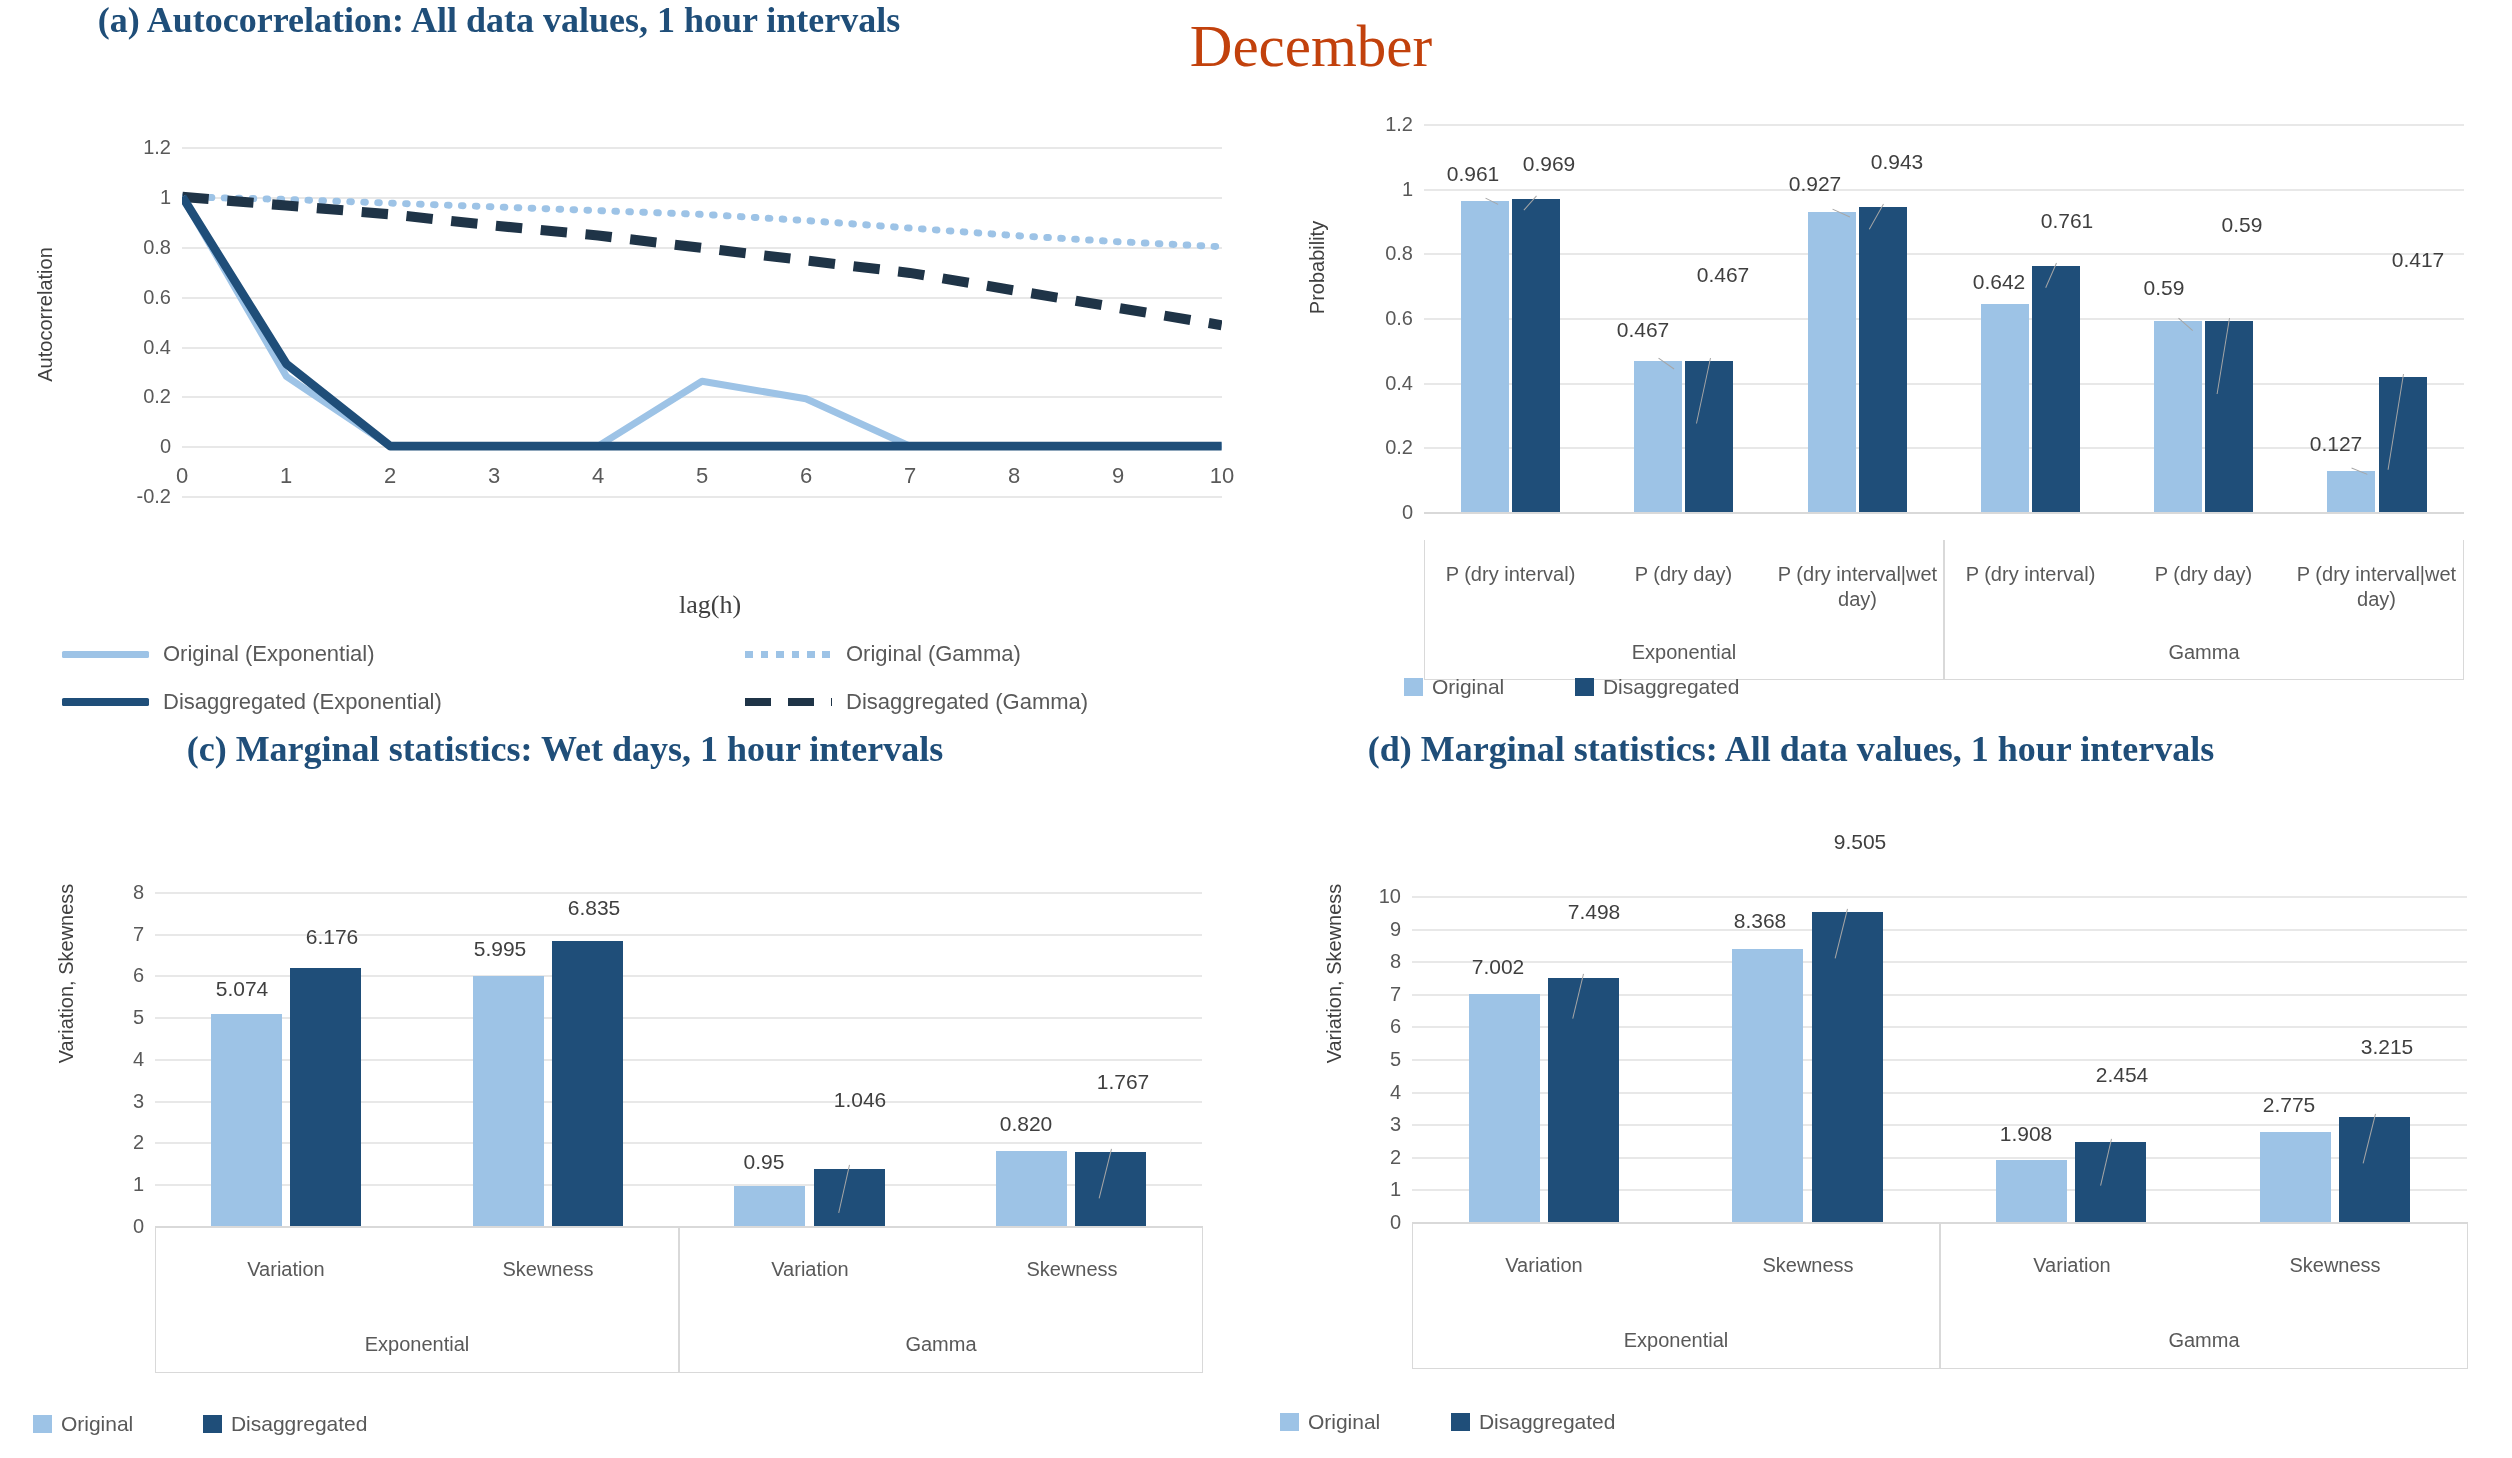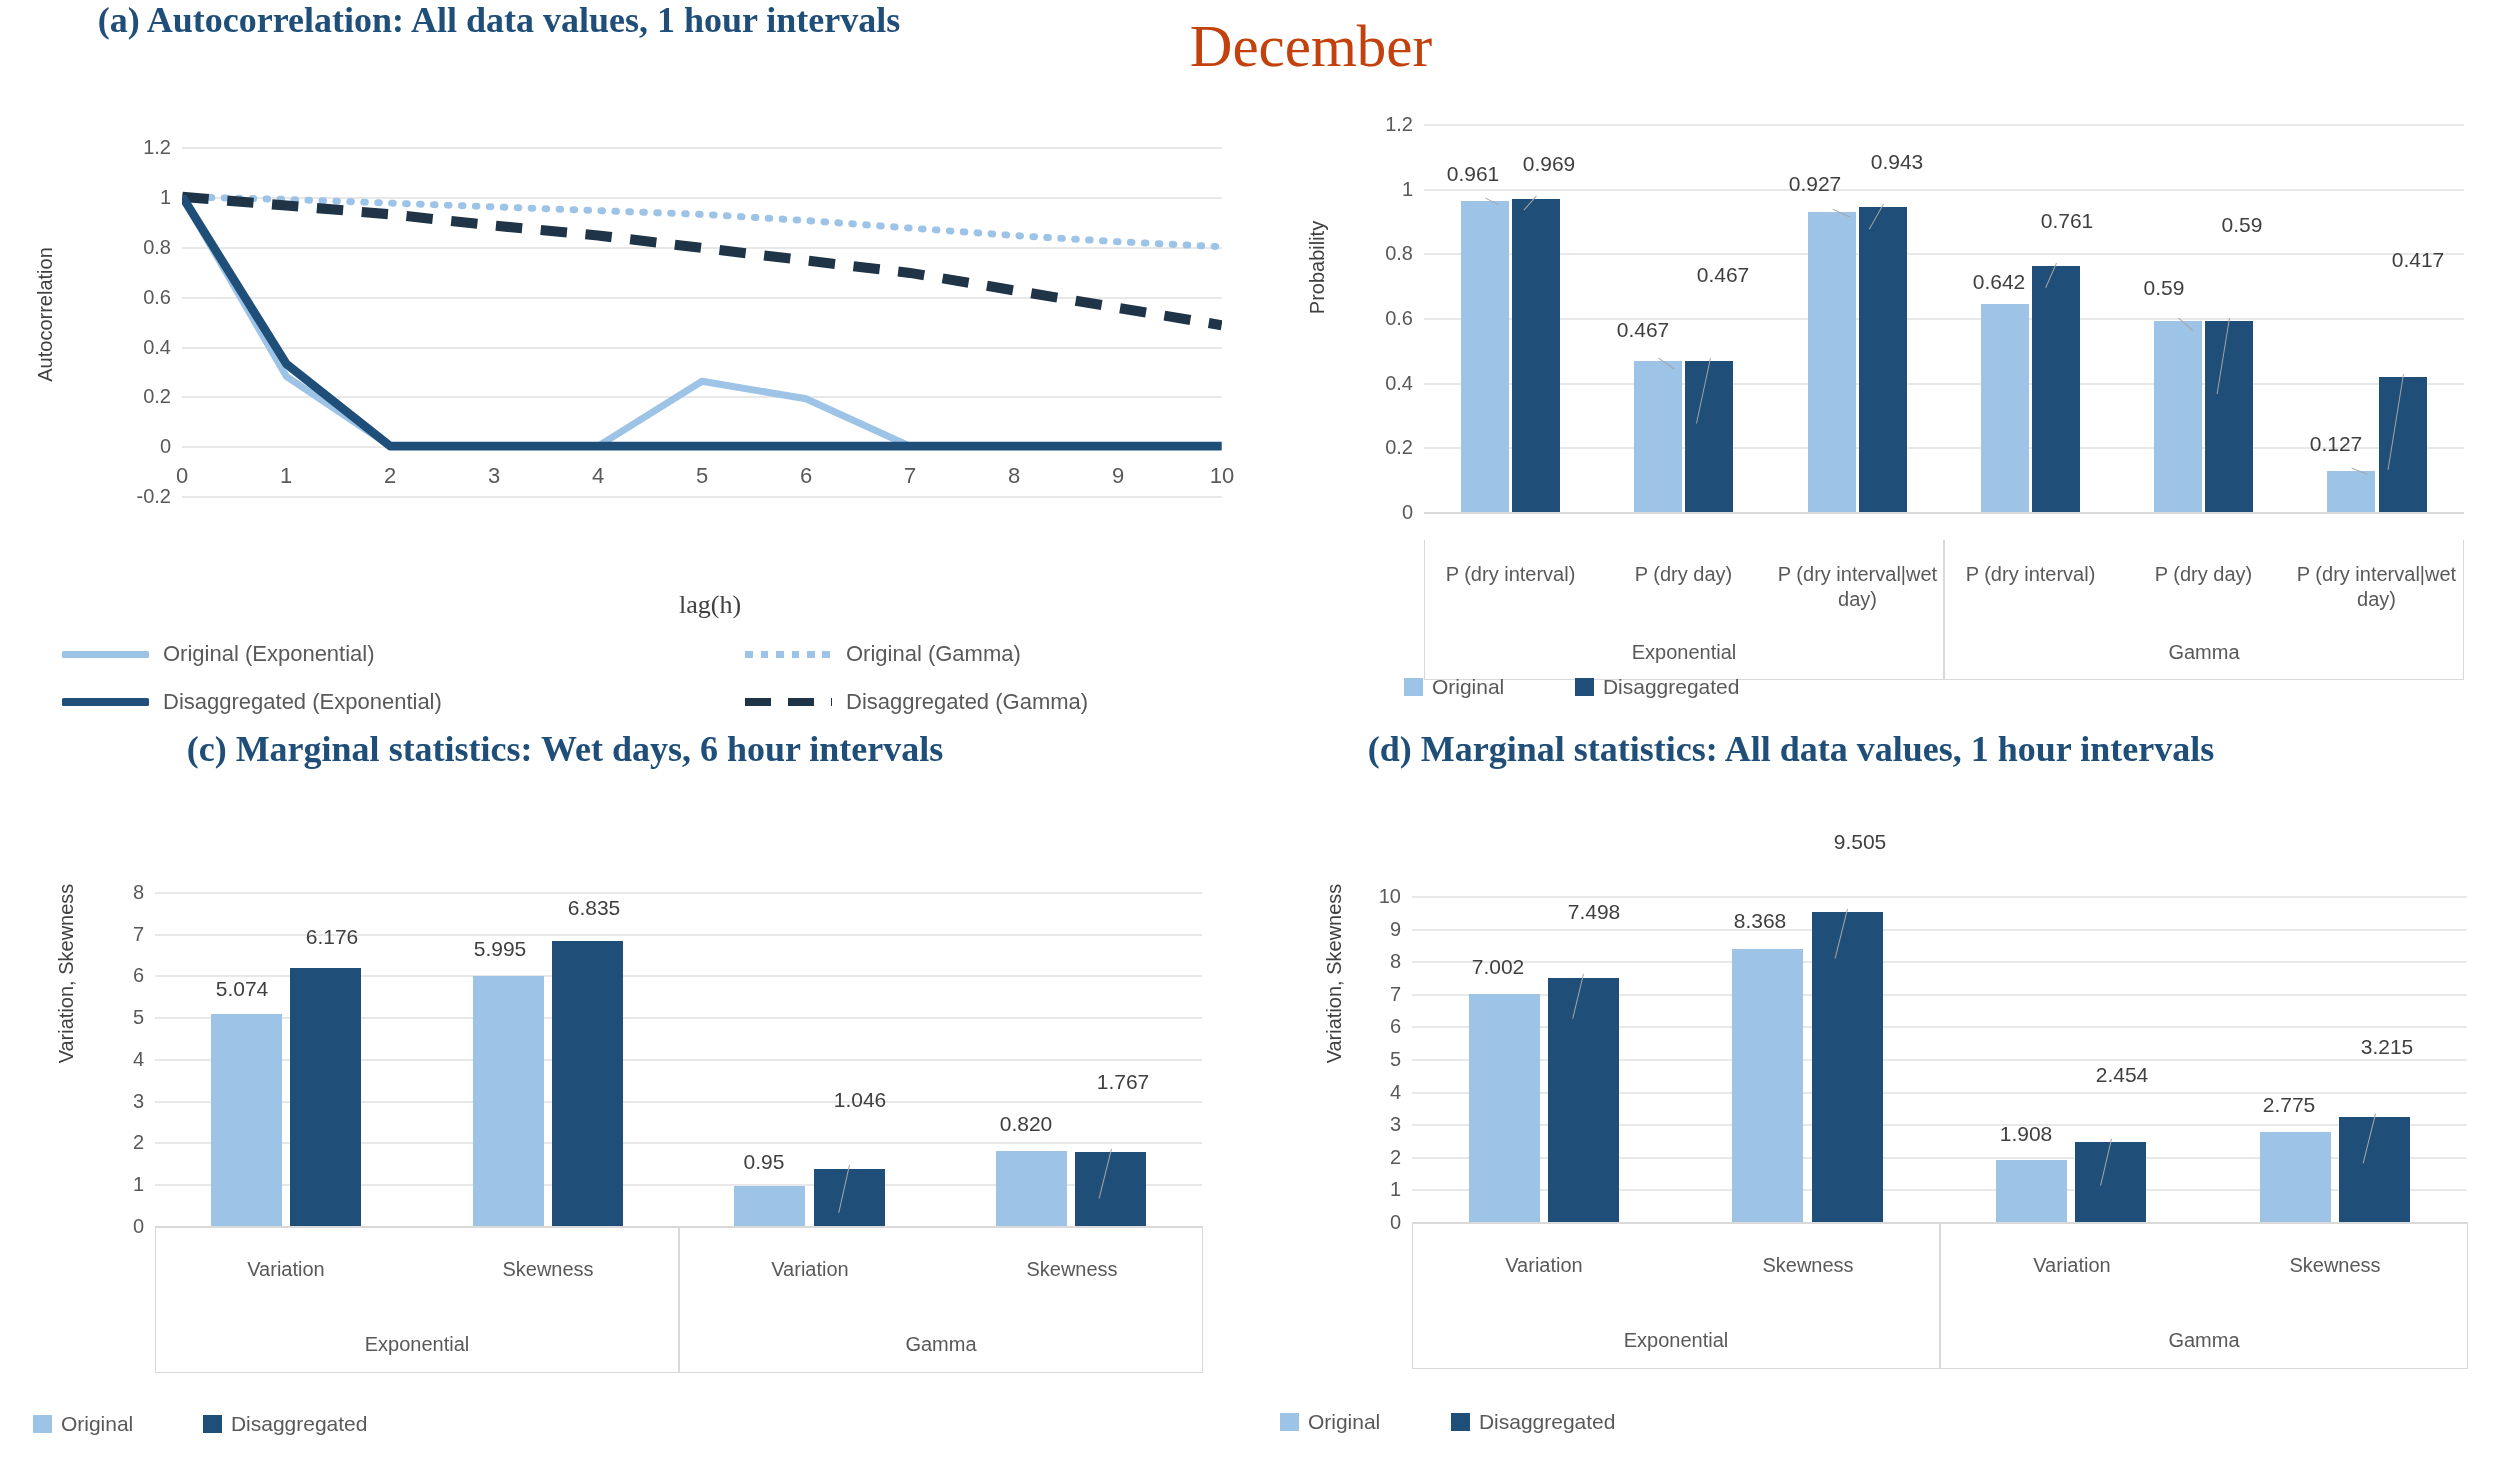--- a/index.html
+++ b/index.html
@@ -184,21 +184,21 @@
     <span class="sw" style="background:#9DC3E6;"></span>
     <span class="lbl">Original</span>
   </div>
   <div class="legend" style="left:318px;top:675px;">
     <span class="sw" style="background:#1F4E79;"></span>
     <span class="lbl">Disaggregated</span>
   </div>
 </div>
 
 <div class="panel" style="left:0px;top:729px;width:1257px;height:729px;">
-  <div class="ptitle" style="left:93px;top:47px;width:1040px;font-size:36px;">(c) Marginal statistics: Wet days, 6 hour intervals</div>
+  <div class="ptitle" style="left:93px;top:47px;width:1040px;font-size:36px;">(c) Marginal statistics: Wet days, 1 hour intervals</div>
 
   <div class="ylabel" style="left:-89px;top:233px;width:310px;text-align:center;transform:rotate(-90deg);">Variation, Skewness</div>
 
   <div class="plot" id="c-plot" style="left:155px;top:163px;width:1047px;height:334px;">
       <div class="axis-base" style="top: 334px;"></div>
       <div class="ytick" style="top: 334px;">0</div>
       <div class="grid-line" style="top: 292px;"></div>
       <div class="ytick" style="top: 292px;">1</div>
       <div class="grid-line" style="top: 250px;"></div>
       <div class="ytick" style="top: 250px;">2</div>

